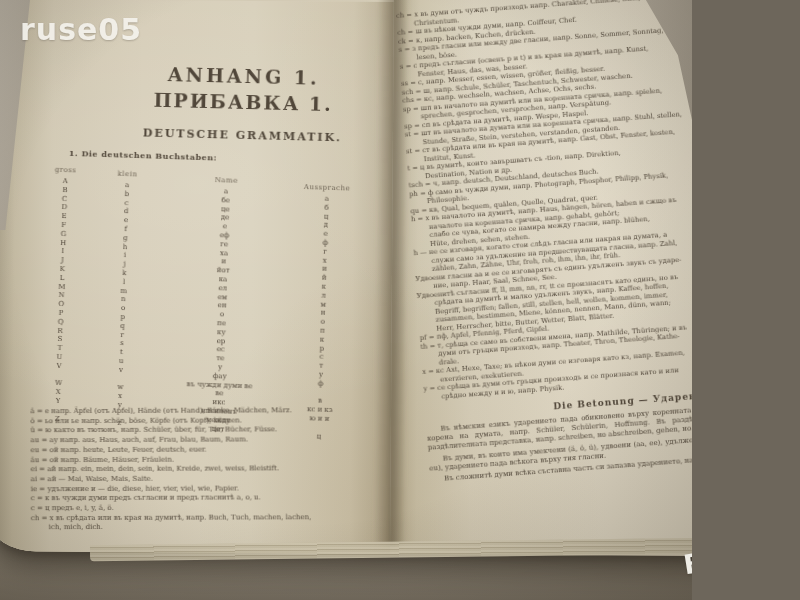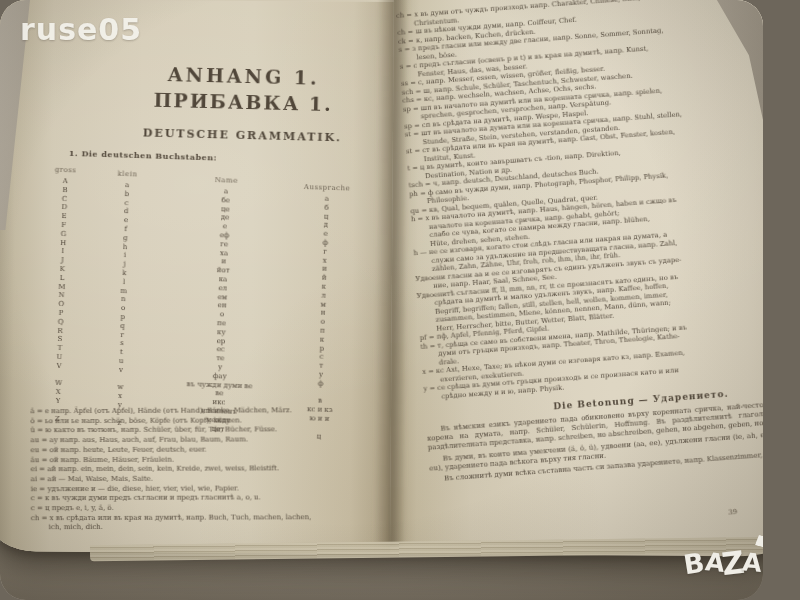--- a/index.html
+++ b/index.html
@@ -1,20 +1,19 @@
 <!DOCTYPE html>
 <html><head>
 <meta charset="utf-8">
 <style>
   html,body{margin:0;padding:0;background:#6d665b;}
   .stage{
-    position:relative;width:763px;height:600px;overflow:hidden;
+    position:relative;width:692px;height:600px;overflow:hidden;
     background:linear-gradient(108deg,#b7b0a3 0%,#aaa294 22%,#9c9486 55%,#8f877a 100%);
     font-family:"DejaVu Serif", serif;
-    border-radius:26px;
   }
   
   .stage::before{
     content:"";position:absolute;inset:0;
     background:repeating-linear-gradient(63deg,rgba(255,255,255,.05) 0 2px,rgba(0,0,0,.04) 2px 4px);
     pointer-events:none;z-index:0;
   }
   .surface-bottom{
     position:absolute;left:0;bottom:0;width:800px;height:58px;
     background:linear-gradient(180deg,#8b8375 0%,#7f7769 60%,#766e61 100%);z-index:1;

